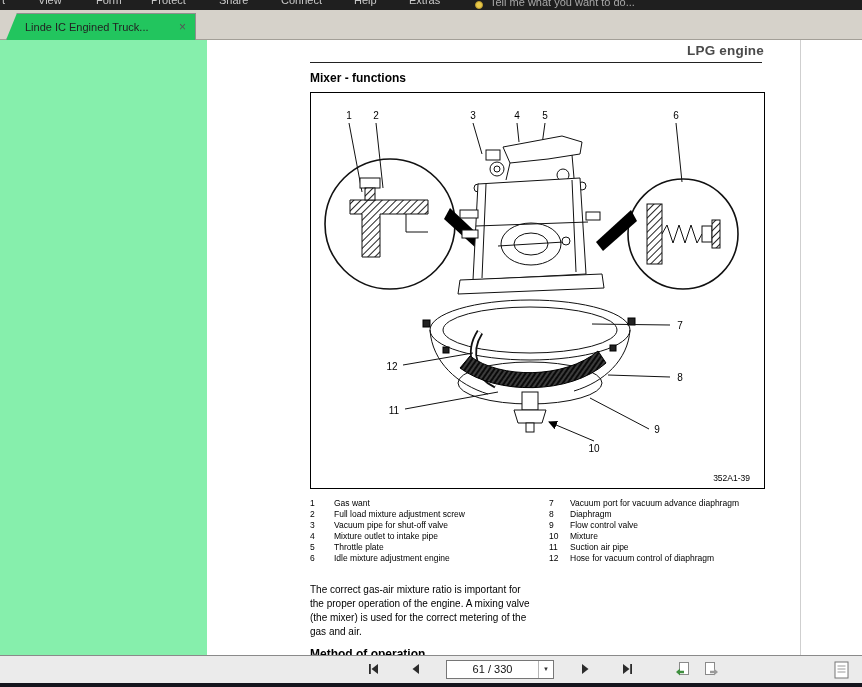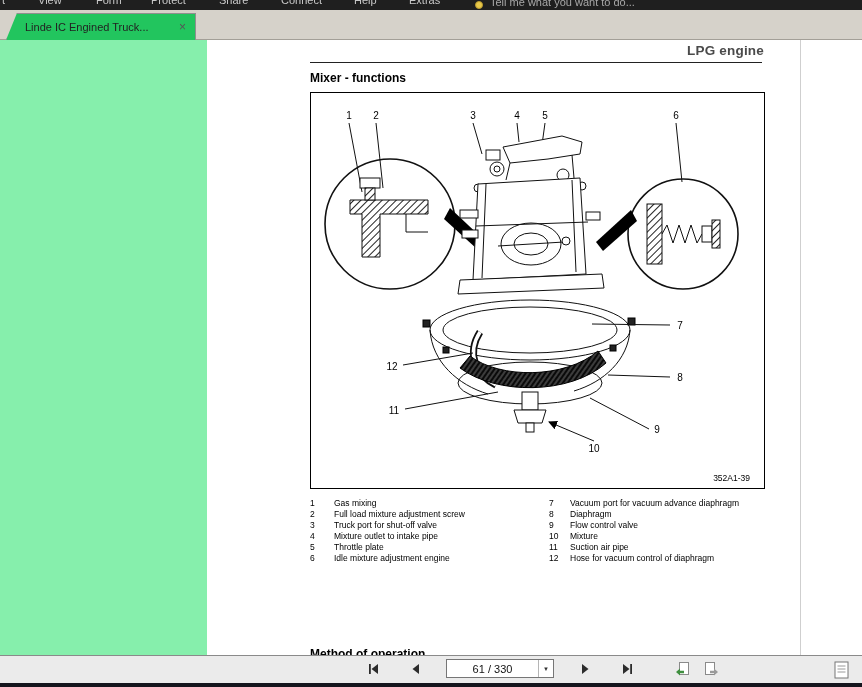--- a/index.html
+++ b/index.html
@@ -52,21 +52,21 @@
   .leg-col.lc-right { left:239px; width:216px; }
   .leg-row { display:flex; }
   .leg-num { flex:0 0 24px; }
   .lc-right .leg-num { flex-basis:21px; }
   .body-text { position:absolute; top:543px; left:103px; width:226px;
     font-size:10px; line-height:14px; color:#000; }
   .method-heading { position:absolute; top:607px; left:103px; font-size:12px; font-weight:bold; color:#000; }
   
   .bottombar { position:absolute; left:0; top:655px; width:862px; height:28px;
     background:#ebebeb; border-top:1px solid #8a8a8a; z-index:5; }
-  .nav { position:absolute; left:362px; top:3px; display:flex; gap:20px; }
+  .nav { position:absolute; left:362px; top:3px; display:flex; align-items:center; gap:20px; }
   .navbtn { width:22px; height:20px; display:flex; align-items:center; justify-content:center;
     background:transparent; border:none; padding:0; cursor:pointer; }
   .combo { width:108px; height:19px; background:#fff; border:1px solid #767676;
     display:flex; align-items:center; font-size:11px; color:#111; cursor:pointer; }
   .combo-text { flex:1; text-align:center; }
   .combo-arrow { width:15px; height:100%; border-left:1px solid #b5b5b5;
     display:flex; align-items:center; justify-content:center; font-size:6px; color:#333; }
   .viewbtns { margin-left:14px; display:flex; gap:6px; }
   .statusicon { position:absolute; right:13px; top:5px; cursor:pointer; }
   .bottomedge { position:absolute; left:0; top:683px; width:862px; height:4px; background:#15151d; }
@@ -216,29 +216,29 @@
           </g>
 
           <text x="440" y="389" text-anchor="end" class="fig-ref">352A1-39</text>
         </svg>
       </div>
 
       <div class="legend">
         <div class="leg-col lc-left">
           <div class="leg-row">
               <span class="leg-num">1</span>
-              <span class="leg-txt">Gas mixing</span>
+              <span class="leg-txt">Gas want</span>
             </div>
           <div class="leg-row">
               <span class="leg-num">2</span>
               <span class="leg-txt">Full load mixture adjustment screw</span>
             </div>
           <div class="leg-row">
               <span class="leg-num">3</span>
-              <span class="leg-txt">Truck port for shut-off valve</span>
+              <span class="leg-txt">Vacuum pipe for shut-off valve</span>
             </div>
           <div class="leg-row">
               <span class="leg-num">4</span>
               <span class="leg-txt">Mixture outlet to intake pipe</span>
             </div>
           <div class="leg-row">
               <span class="leg-num">5</span>
               <span class="leg-txt">Throttle plate</span>
             </div>
           <div class="leg-row">
@@ -267,20 +267,21 @@
               <span class="leg-num">11</span>
               <span class="leg-txt">Suction air pipe</span>
             </div>
           <div class="leg-row">
               <span class="leg-num">12</span>
               <span class="leg-txt">Hose for vacuum control of diaphragm</span>
             </div>
         </div>
       </div>
 
+      <div class="body-text">The correct gas-air mixture ratio is important for the proper operation of the engine. A mixing valve (the mixer) is used for the correct metering of the gas and air.</div>
       <div class="method-heading">Method of operation</div>
     </div>
 
     <div class="rightstrip"></div>
   </div>
 
   <div class="bottombar">
     <div class="nav">
       <button class="navbtn">
         <svg width="13" height="12" viewBox="0 0 13 12">

